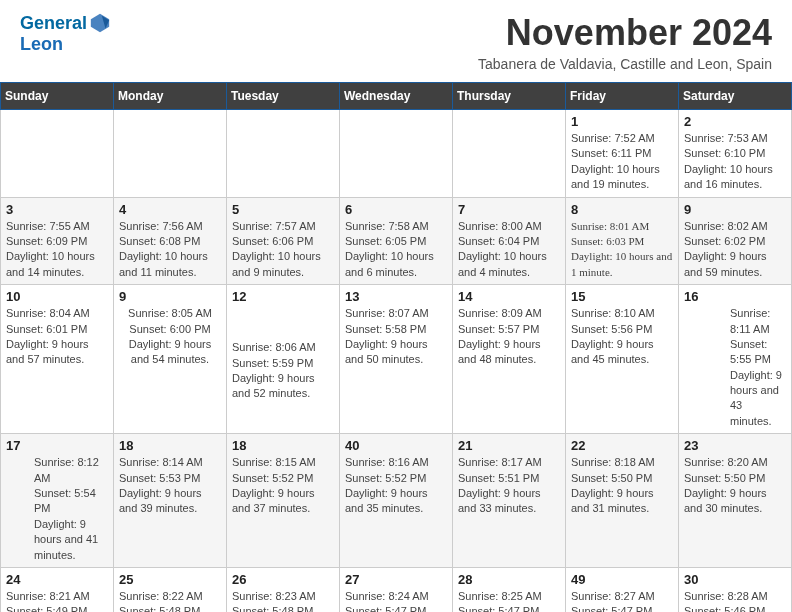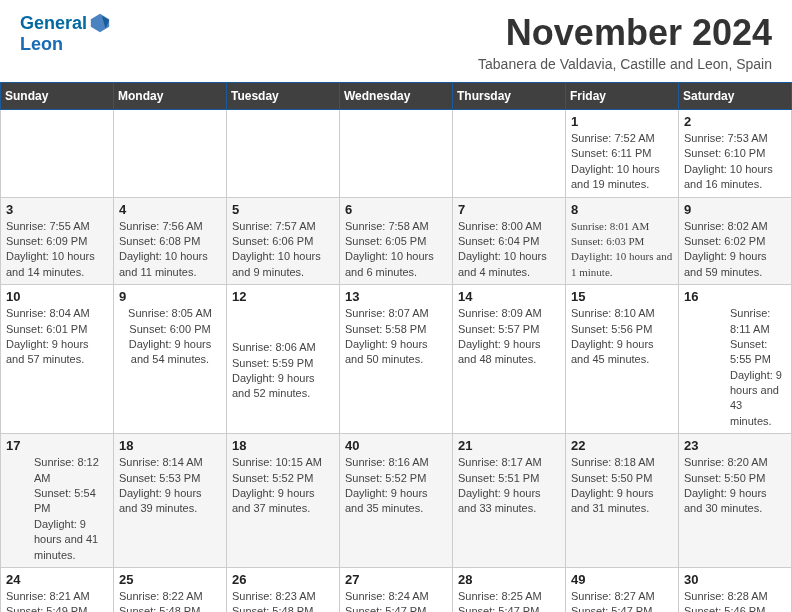--- a/index.html
+++ b/index.html
@@ -241,21 +241,21 @@
 Daylight: 9 hours and 41 minutes.</div>
         </td>
         <td>
           <span class="day-number">18</span>
           <div class="day-info" style="white-space: pre-line;">Sunrise: 8:14 AM
 Sunset: 5:53 PM
 Daylight: 9 hours and 39 minutes.</div>
         </td>
         <td>
           <span class="day-number">18</span>
-          <div class="day-info" style="white-space: pre-line;">Sunrise: 10:15 AM
+          <div class="day-info" style="white-space: pre-line;">Sunrise: 8:15 AM
 Sunset: 5:52 PM
 Daylight: 9 hours and 37 minutes.</div>
         </td>
         <td>
           <span class="day-number">40</span>
           <div class="day-info" style="white-space: pre-line;">Sunrise: 8:16 AM
 Sunset: 5:52 PM
 Daylight: 9 hours and 35 minutes.</div>
         </td>
         <td>

